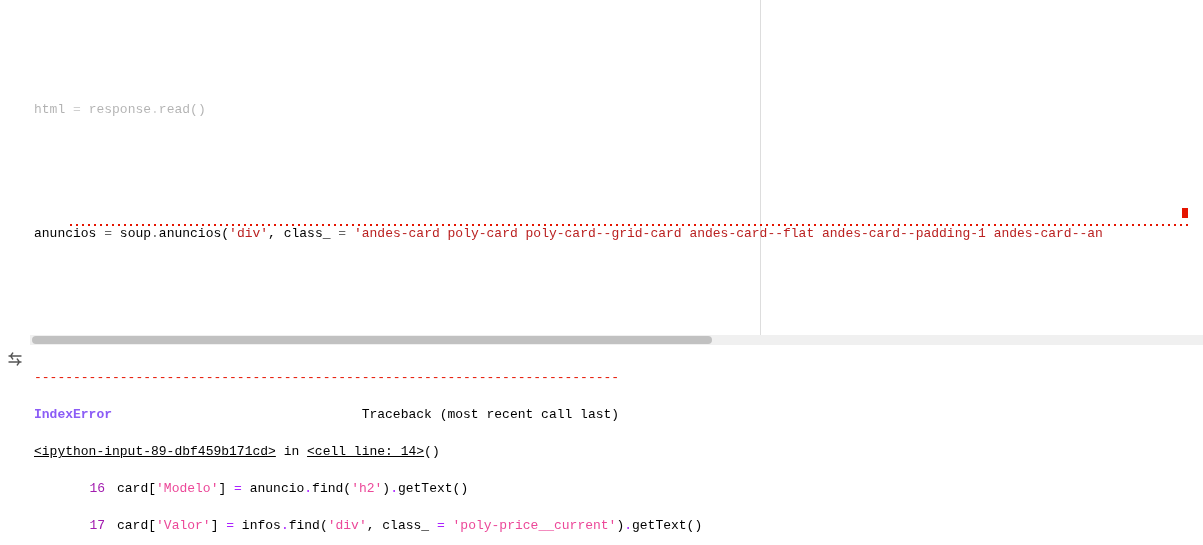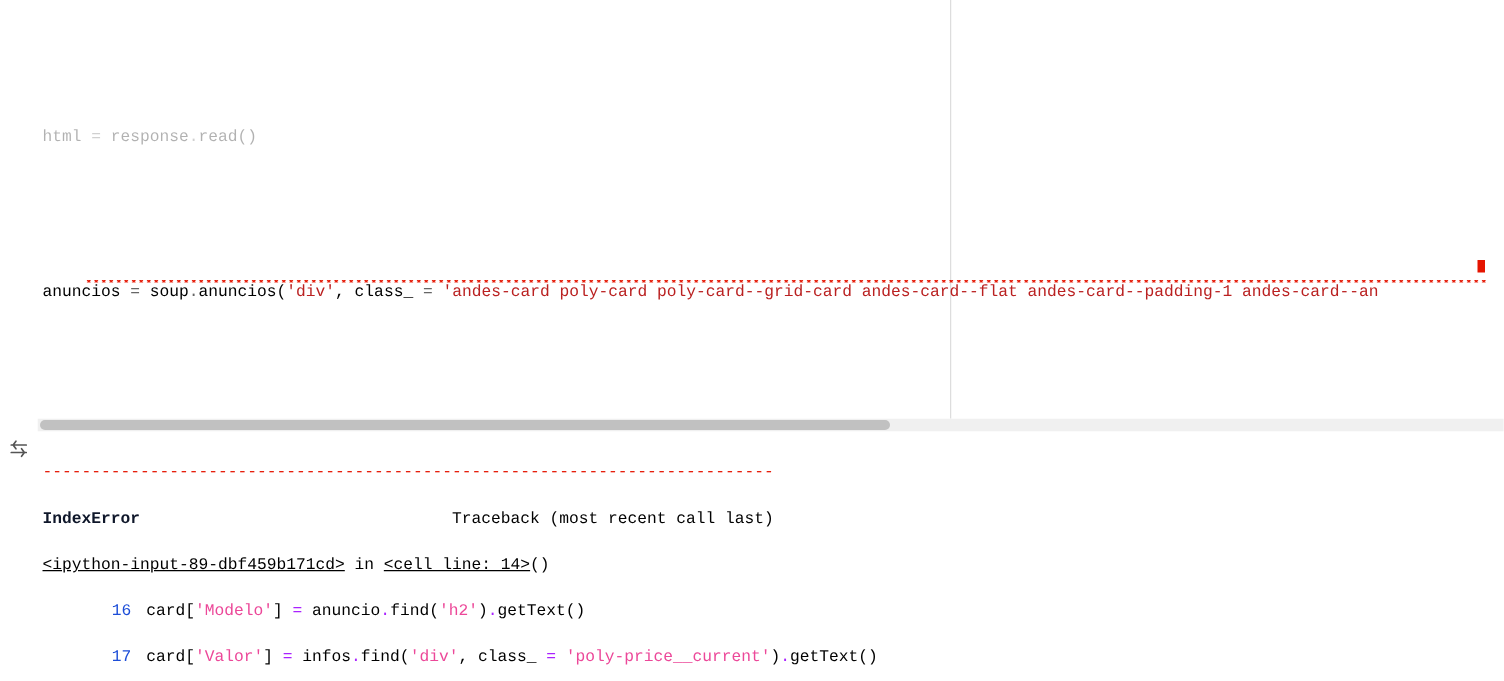--- a/index.html
+++ b/index.html
@@ -72,22 +72,22 @@
     height: 8px;
     background: #c1c1c1;
     border-radius: 4px;
   }
   .output-area {
     padding: 4px 12px 4px 4px;
     white-space: pre;
     overflow: hidden;
   }
   .oline { height: 18px; }
-  .lineno { color: #1d4ed8; display: inline-block; width: 32px; text-align: right; margin-right: 12px; }
-  .err-name { color: #0f172a; font-weight: bold; }
+  .lineno { color: #a21caf; display: inline-block; width: 32px; text-align: right; margin-right: 12px; }
+  .err-name { color: #8b5cf6; font-weight: bold; }
   .link { color: #000000; text-decoration: underline; }
   .s-red { color: #ba2121; }
   .n-red { color: #ec4899; }
   .dash { color: #e51400; }
   .pur { color: #aa22ff; }
   .op { color: #666; }
 </style>
 </head>
 <body>
 

